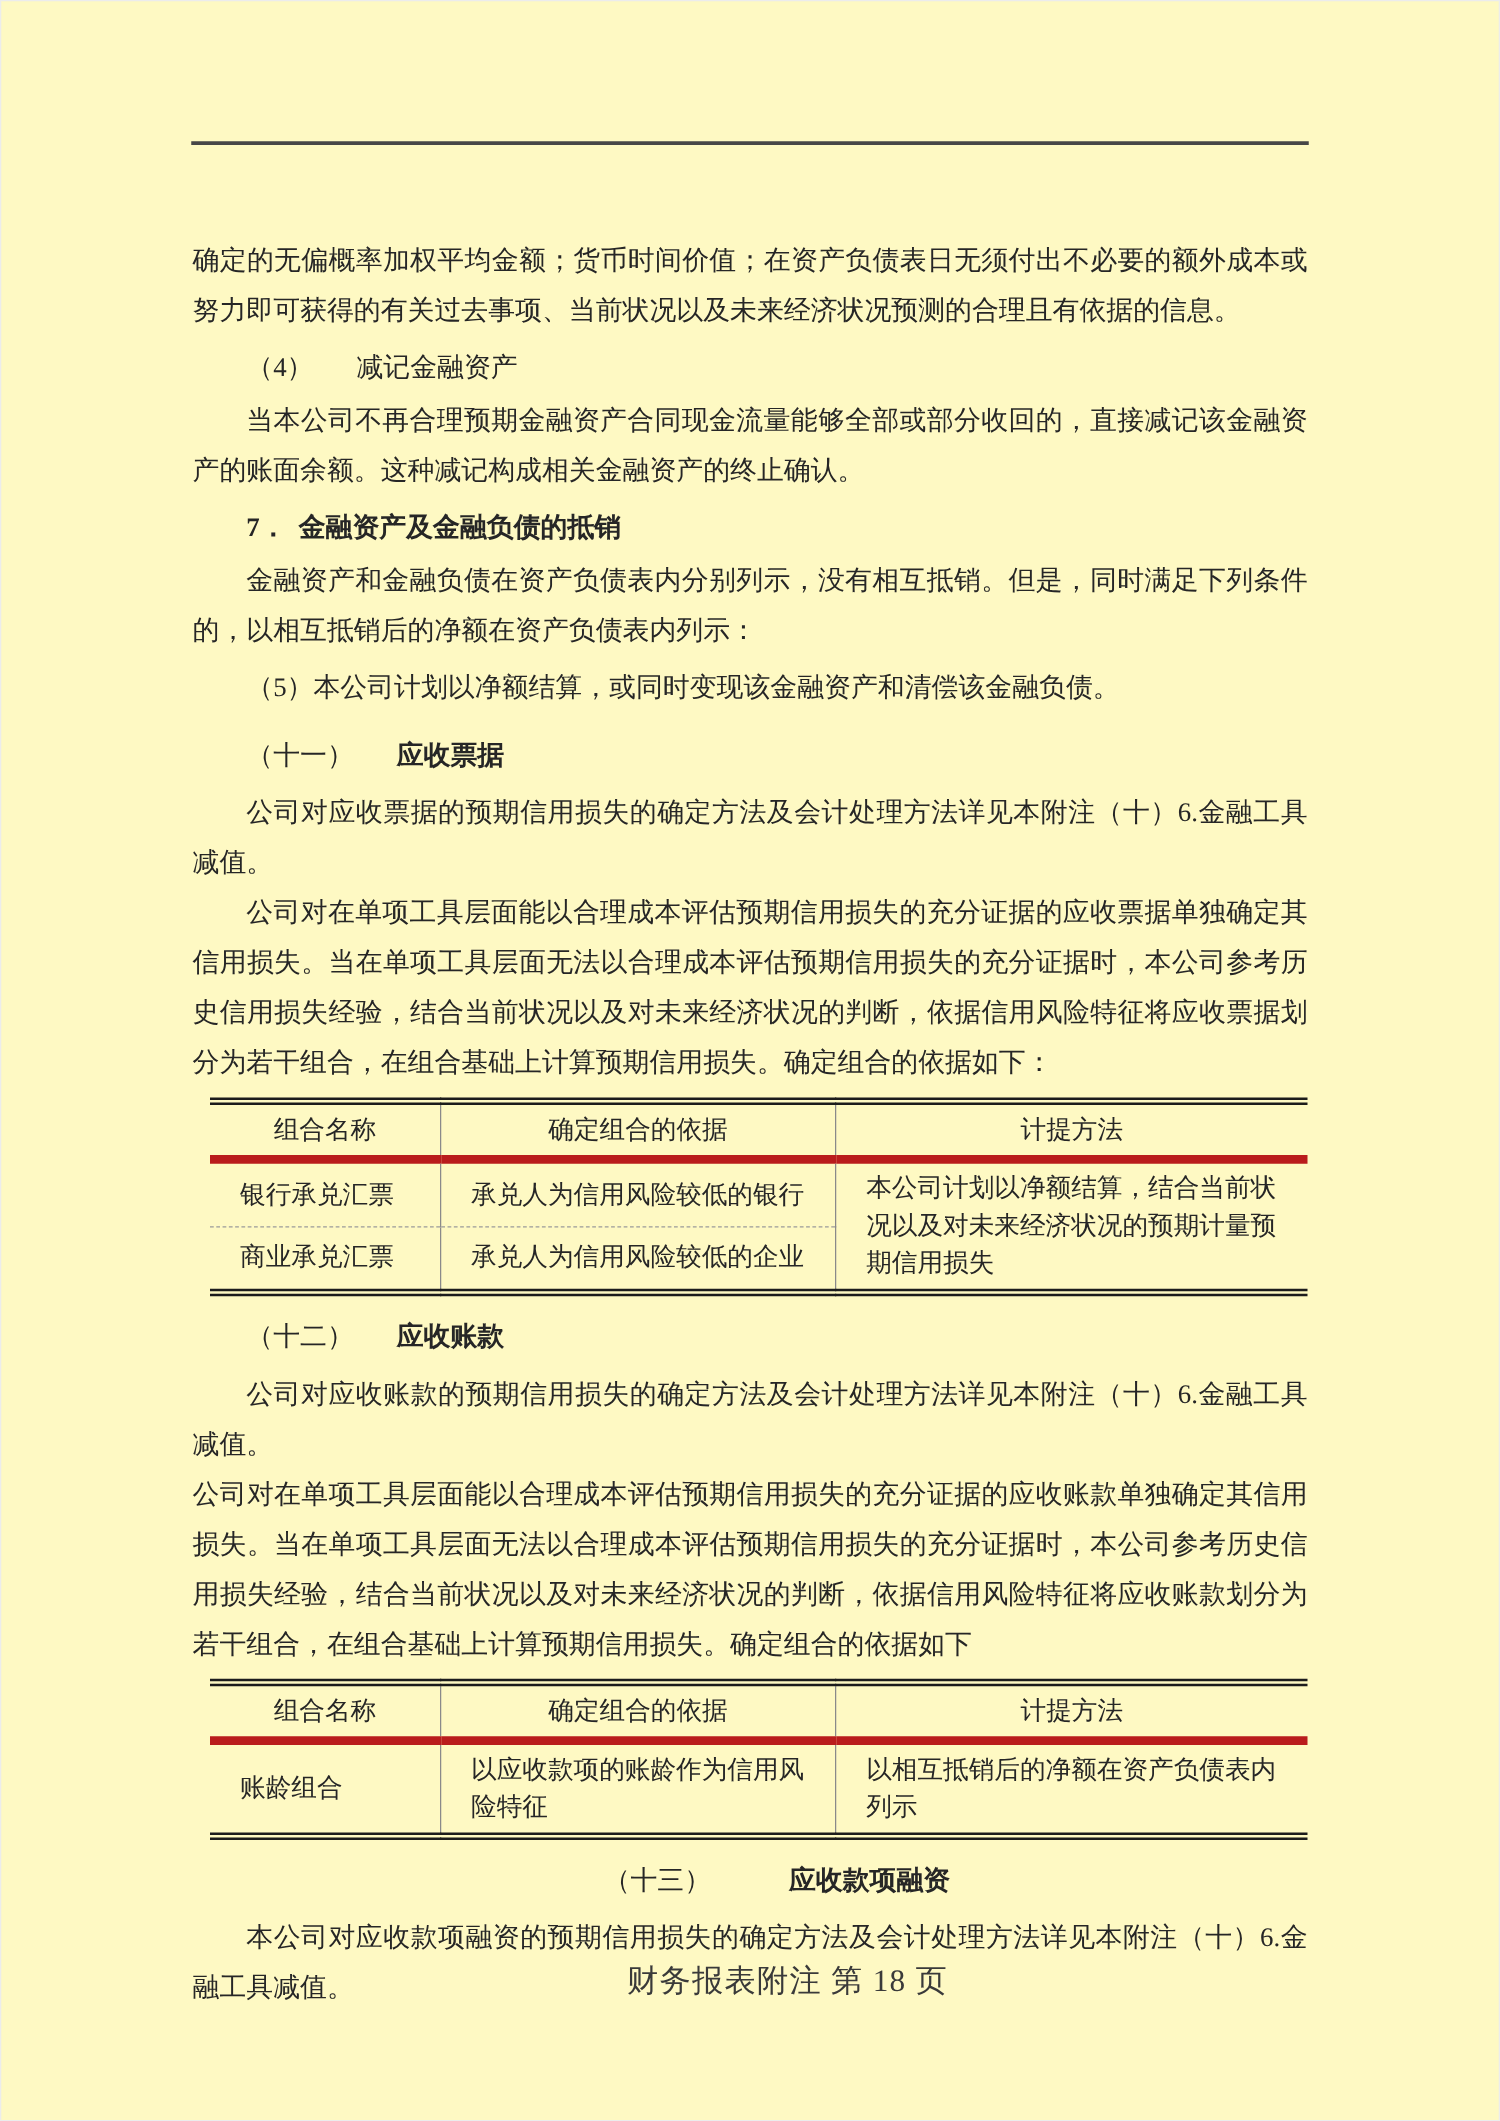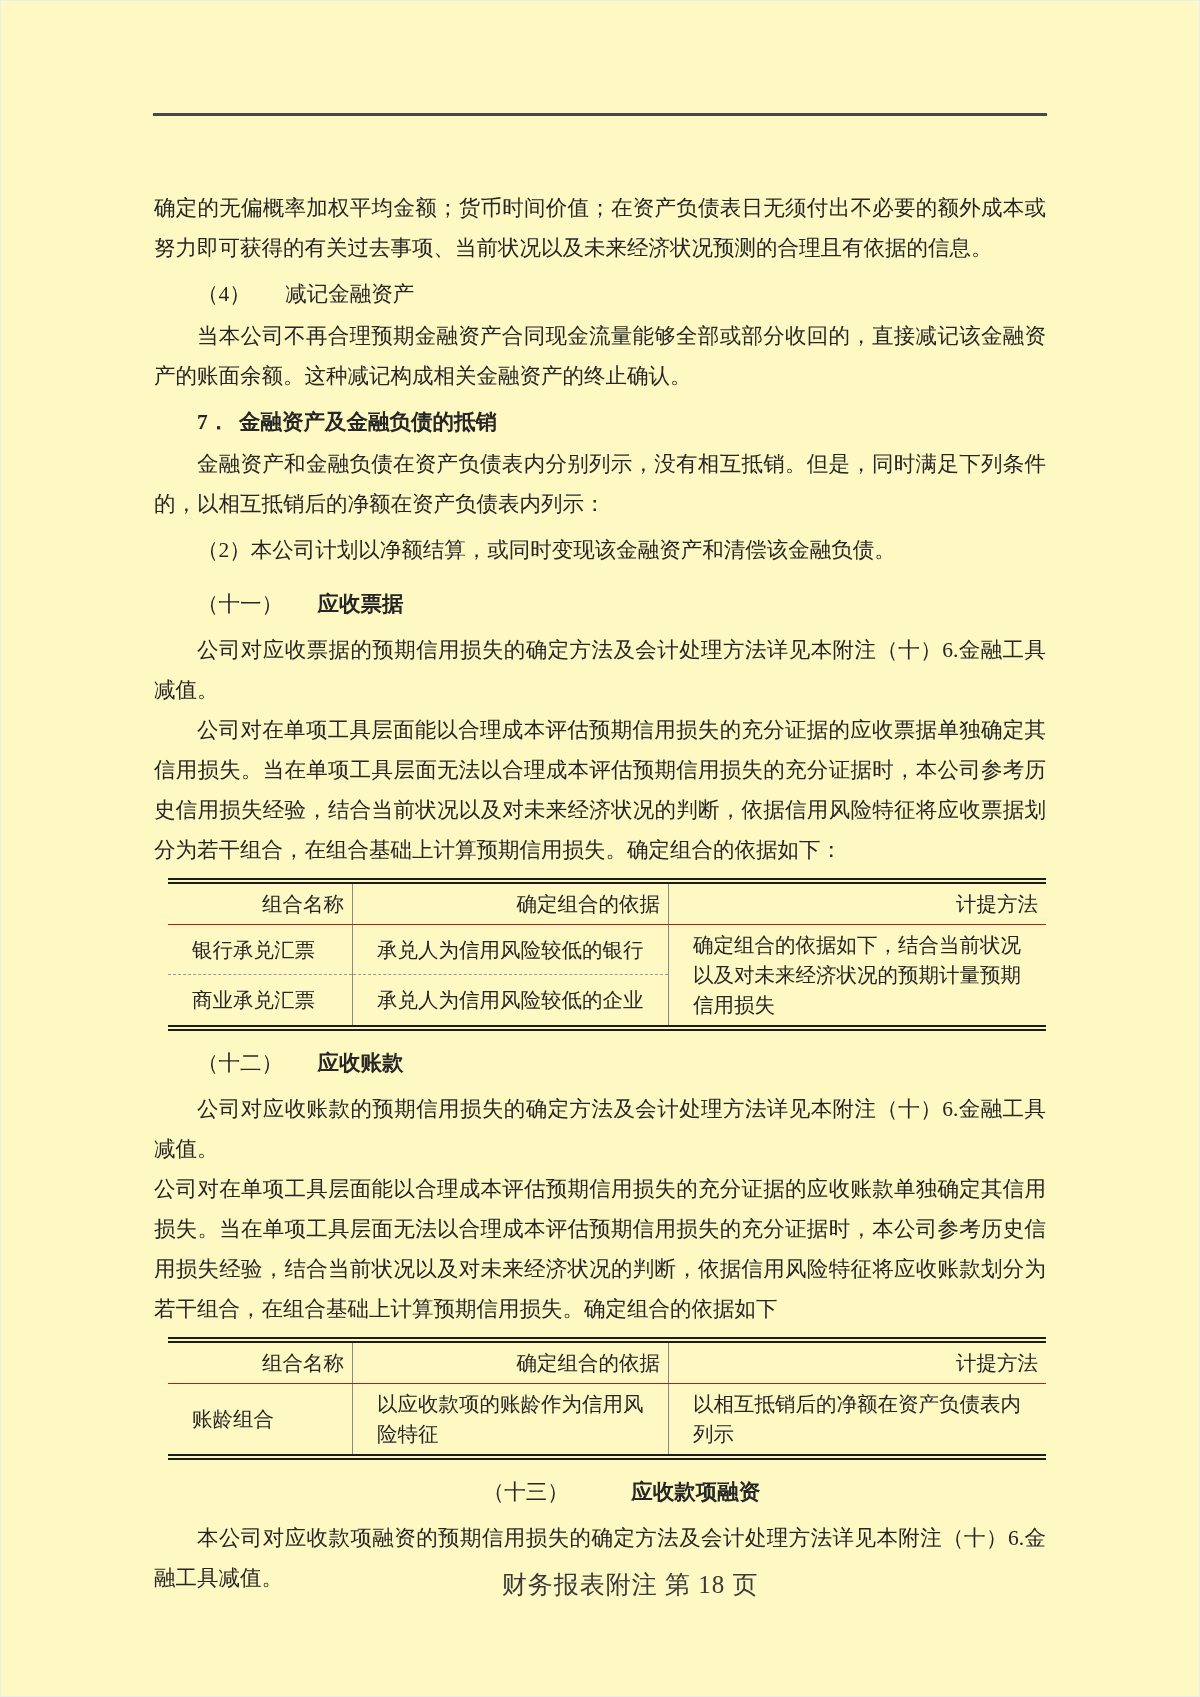--- a/index.html
+++ b/index.html
@@ -43,24 +43,24 @@
   .tbl-wrap{margin:8px 0 8px 14px;width:878px;}
   table{
     width:100%;
     border-collapse:collapse;
     border-top:6px double #1c1c1c;
     border-bottom:6px double #1c1c1c;
     font-size:20.5px;
   }
   th{
     font-weight:normal;
-    text-align:right;
+    text-align:center;
     padding:7px 8px;
     line-height:26px;
-    border-bottom:1px solid #b91c1c;
+    border-bottom:7px solid #b91c1c;
   }
   td{
     padding:5px 10px 5px 24px;
     line-height:30px;
     text-align:left;
     vertical-align:middle;
   }
   th + th, td + td{border-left:1px solid #8a8a8a;}
   tbody tr + tr td{border-top:1px dashed #9a9a9a;}
   col.c1{width:21%;}
@@ -90,21 +90,21 @@
 
     <div class="h">
       <span>（4）</span><span class="ht-gap-m">减记金融资产</span>
     </div>
     <p class="p indent">当本公司不再合理预期金融资产合同现金流量能够全部或部分收回的，直接减记该金融资产的账面余额。这种减记构成相关金融资产的终止确认。</p>
 
     <div class="h bold">
       <span>7．</span><span class="ht-gap-s">金融资产及金融负债的抵销</span>
     </div>
     <p class="p indent">金融资产和金融负债在资产负债表内分别列示，没有相互抵销。但是，同时满足下列条件的，以相互抵销后的净额在资产负债表内列示：</p>
-    <p class="p list-item">（2）本公司计划以净额结算，或同时变现该金融资产和清偿该金融负债。</p>
+    <p class="p list-item">（5）本公司计划以净额结算，或同时变现该金融资产和清偿该金融负债。</p>
 
     <div class="h sec-head">
       <span>（十一）</span><span class="bold ht-gap-m">应收票据</span>
     </div>
     <p class="p indent">公司对应收票据的预期信用损失的确定方法及会计处理方法详见本附注（十）6.金融工具减值。</p>
     <p class="p indent">公司对在单项工具层面能以合理成本评估预期信用损失的充分证据的应收票据单独确定其信用损失。当在单项工具层面无法以合理成本评估预期信用损失的充分证据时，本公司参考历史信用损失经验，结合当前状况以及对未来经济状况的判断，依据信用风险特征将应收票据划分为若干组合，在组合基础上计算预期信用损失。确定组合的依据如下：</p>
 
     <div class="tbl-wrap">
       <table>
         <colgroup>
@@ -116,21 +116,21 @@
           <tr>
             <th>组合名称</th>
             <th>确定组合的依据</th>
             <th>计提方法</th>
           </tr>
         </thead>
         <tbody>
           <tr>
             <td>银行承兑汇票</td>
             <td>承兑人为信用风险较低的银行</td>
-            <td rowspan="2">确定组合的依据如下，结合当前状况以及对未来经济状况的预期计量预期信用损失</td>
+            <td rowspan="2">本公司计划以净额结算，结合当前状况以及对未来经济状况的预期计量预期信用损失</td>
           </tr>
           <tr>
             <td>商业承兑汇票</td>
             <td>承兑人为信用风险较低的企业</td>
           </tr>
         </tbody>
       </table>
     </div>
 
     <div class="h sec-head-12">

